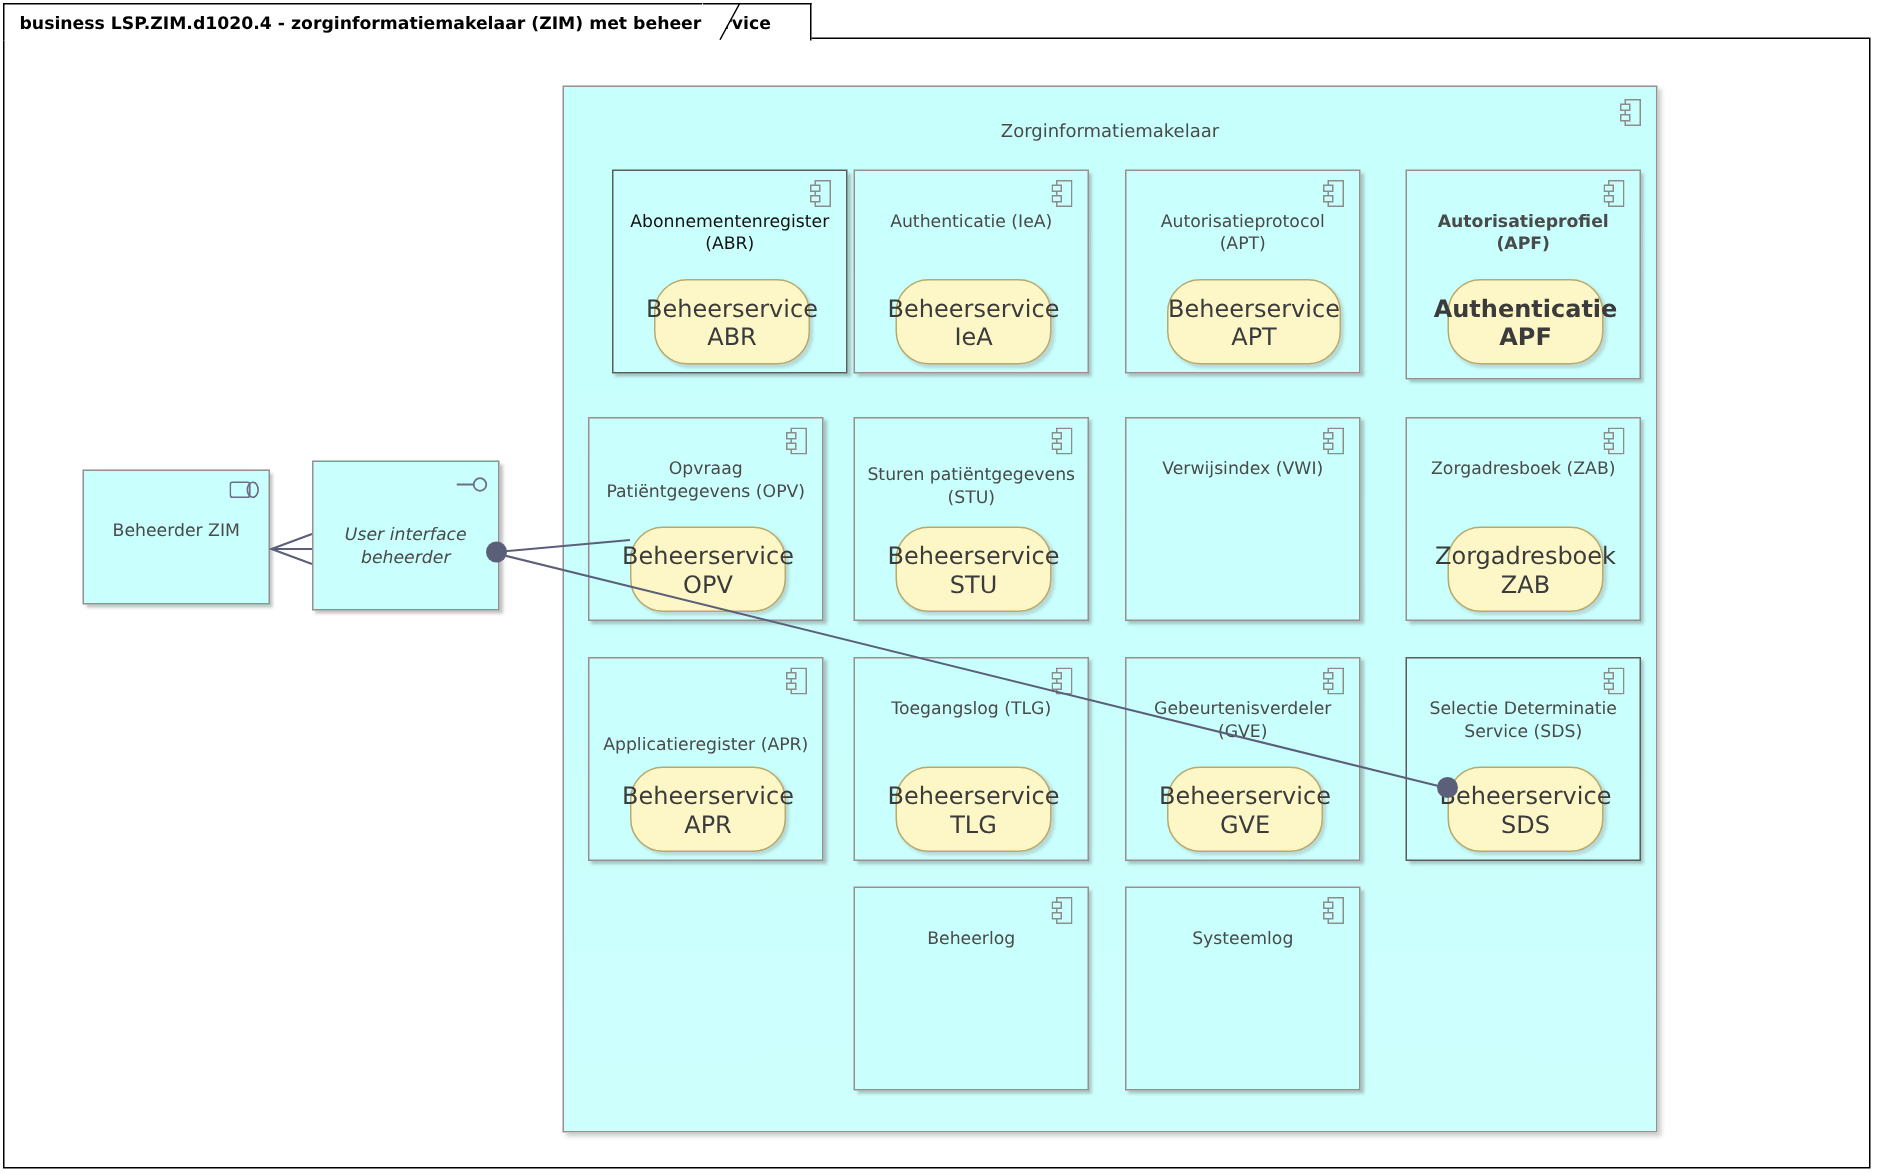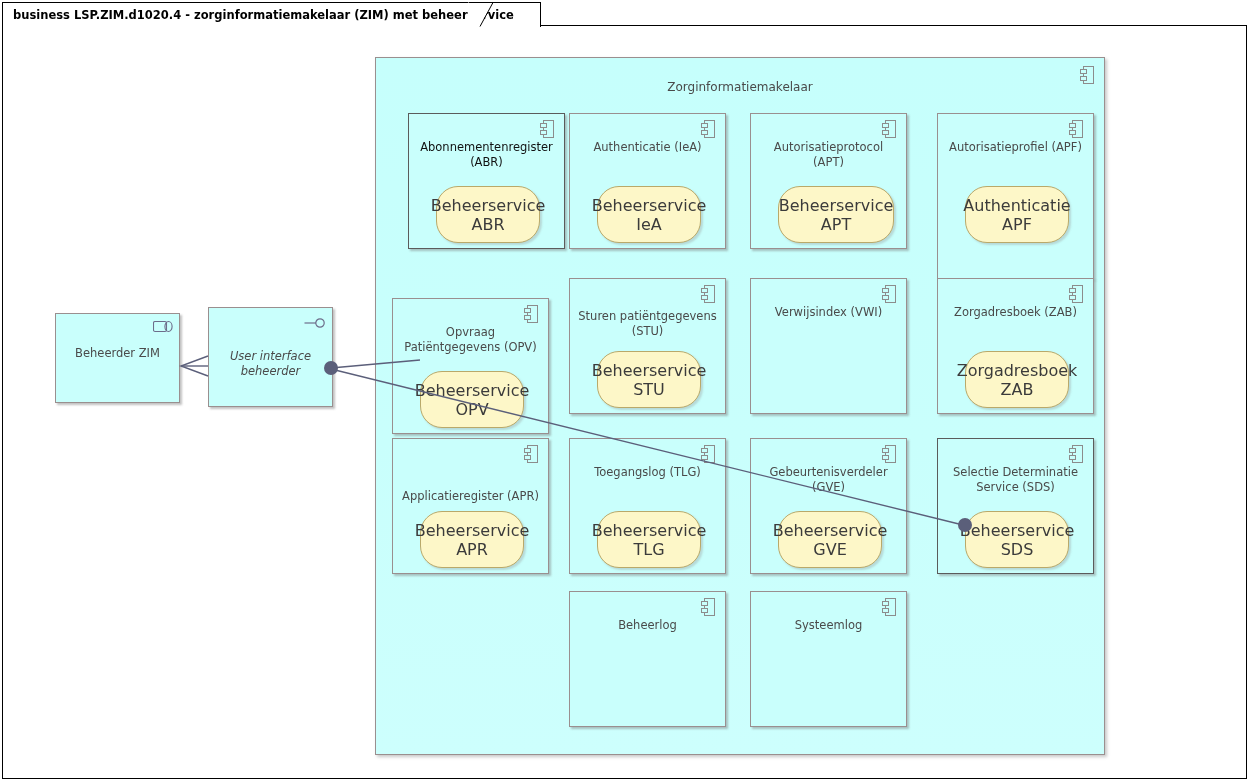--- a/index.html
+++ b/index.html
@@ -209,30 +209,30 @@
       </div>
       <div class="node" style="left: 750px; top: 113px; width: 157px; height: 136px;">
         <svg class="cmp-icon" style="right:10px; top:6px;" viewBox="0 0 14 18">
          <rect x="3.5" y="0.5" width="10" height="17" fill="#c9fffc" stroke="#8c8c8c" stroke-width="1"></rect>
          <rect x="0.5" y="3.5" width="6" height="4" fill="#c9fffc" stroke="#8c8c8c" stroke-width="1"></rect>
          <rect x="0.5" y="10.5" width="6" height="4" fill="#c9fffc" stroke="#8c8c8c" stroke-width="1"></rect>
        </svg>
         <div class="node-label" style="top: 26px;">Autorisatieprotocol (APT)</div>
         <div class="service" style="left: 27px; top: 72px; width: 116px; height: 57px;">Beheerservice APT</div>
       </div>
-      <div class="node" style="left: 937px; top: 113px; width: 157px; height: 166px;">
+      <div class="node" style="left: 937px; top: 113px; width: 157px; height: 140px; font-weight: bold;">
         <svg class="cmp-icon" style="right:10px; top:6px;" viewBox="0 0 14 18">
          <rect x="3.5" y="0.5" width="10" height="17" fill="#c9fffc" stroke="#8c8c8c" stroke-width="1"></rect>
          <rect x="0.5" y="3.5" width="6" height="4" fill="#c9fffc" stroke="#8c8c8c" stroke-width="1"></rect>
          <rect x="0.5" y="10.5" width="6" height="4" fill="#c9fffc" stroke="#8c8c8c" stroke-width="1"></rect>
        </svg>
         <div class="node-label" style="top: 26px;">Autorisatieprofiel (APF)</div>
         <div class="service" style="left: 27px; top: 72px; width: 104px; height: 57px;">Authenticatie APF</div>
       </div>
-      <div class="node" style="left: 392px; top: 278px; width: 157px; height: 136px; margin-top: 20px;">
+      <div class="node" style="left: 392px; top: 278px; width: 157px; height: 136px;">
         <svg class="cmp-icon" style="right:10px; top:6px;" viewBox="0 0 14 18">
          <rect x="3.5" y="0.5" width="10" height="17" fill="#c9fffc" stroke="#8c8c8c" stroke-width="1"></rect>
          <rect x="0.5" y="3.5" width="6" height="4" fill="#c9fffc" stroke="#8c8c8c" stroke-width="1"></rect>
          <rect x="0.5" y="10.5" width="6" height="4" fill="#c9fffc" stroke="#8c8c8c" stroke-width="1"></rect>
        </svg>
         <div class="node-label" style="top: 26px;">Opvraag Patiëntgegevens (OPV)</div>
         <div class="service" style="left: 27px; top: 72px; width: 104px; height: 57px;">Beheerservice OPV</div>
       </div>
       <div class="node" style="left: 569px; top: 278px; width: 157px; height: 136px;">
         <svg class="cmp-icon" style="right:10px; top:6px;" viewBox="0 0 14 18">

